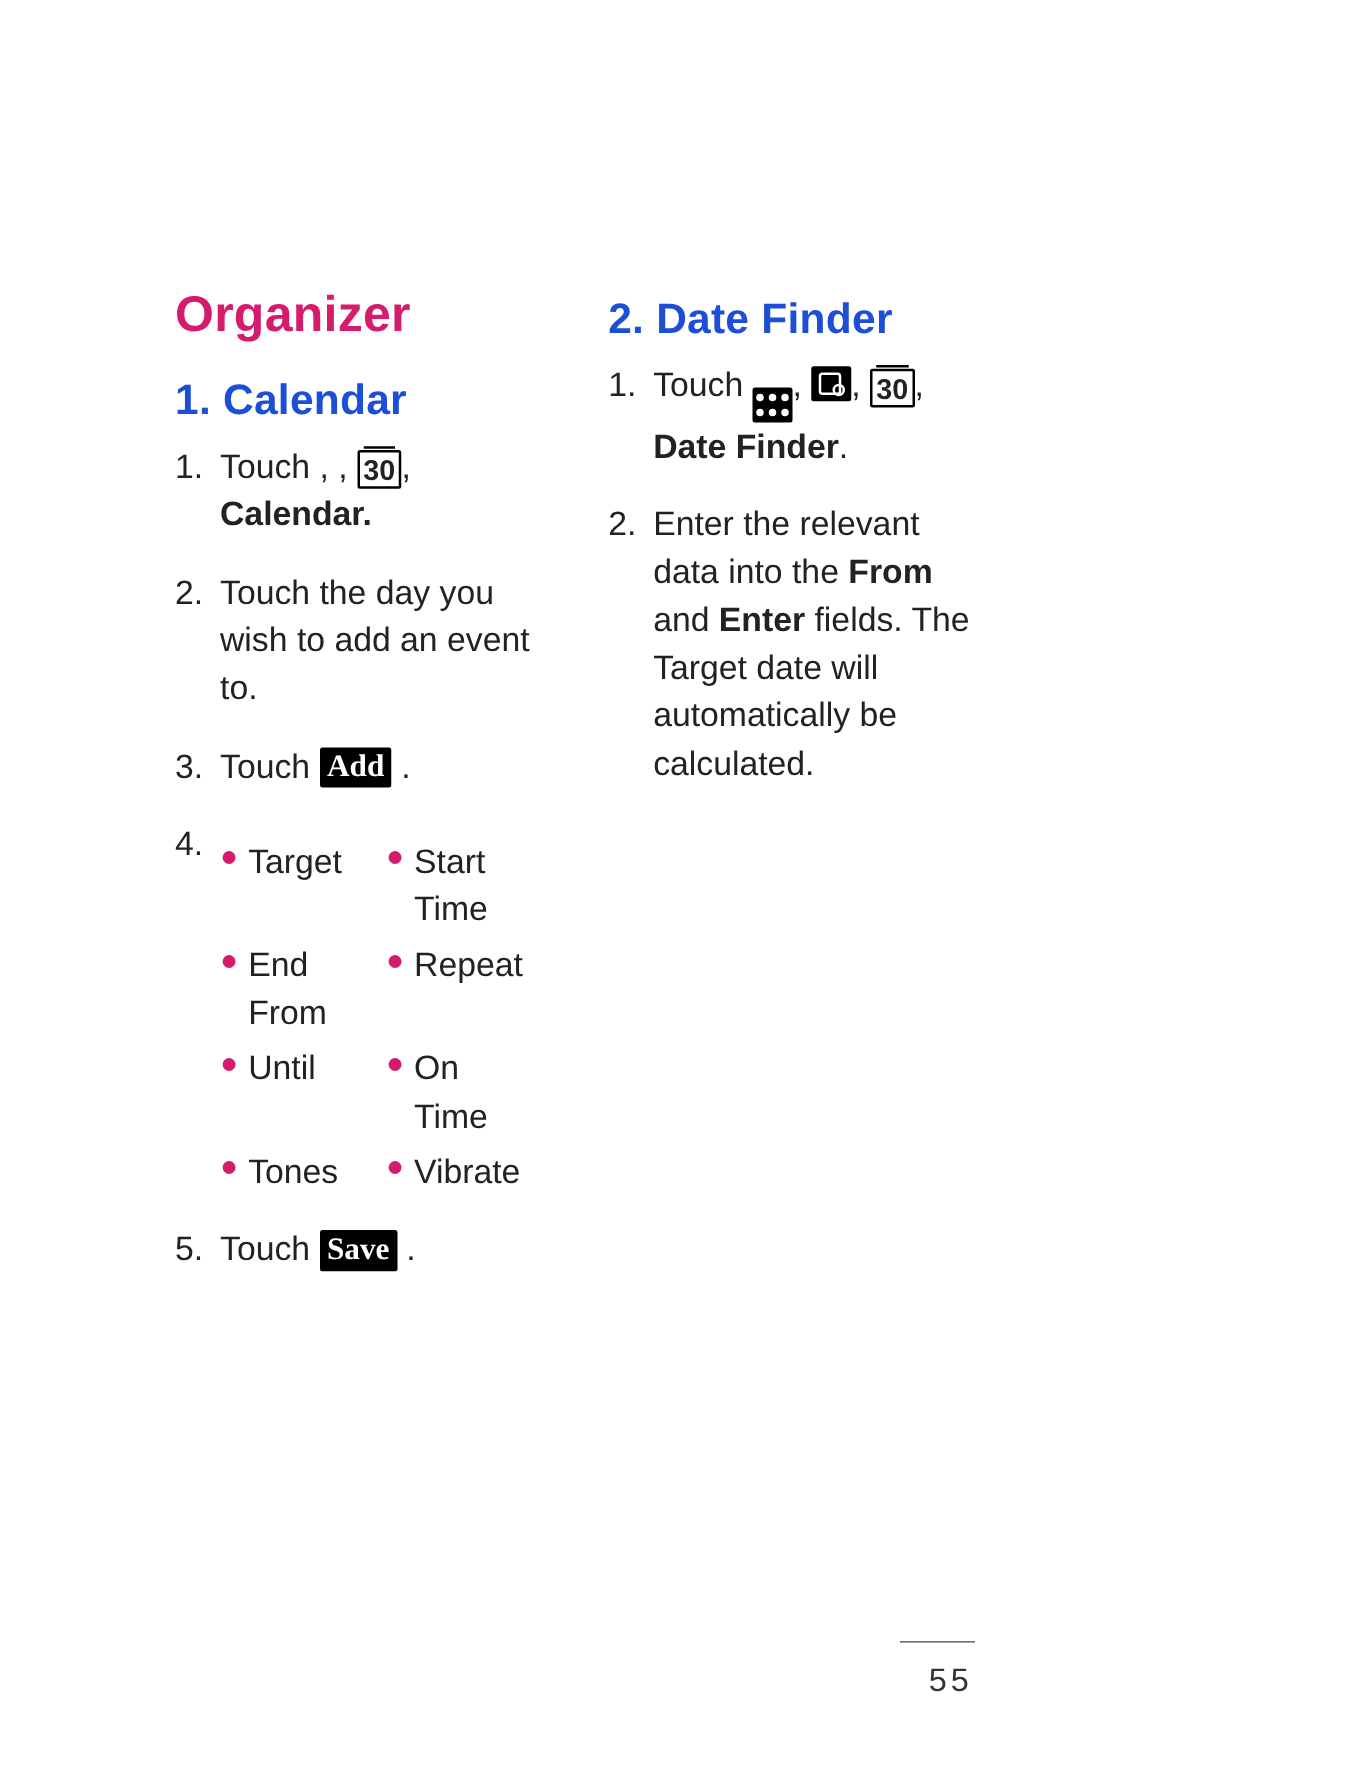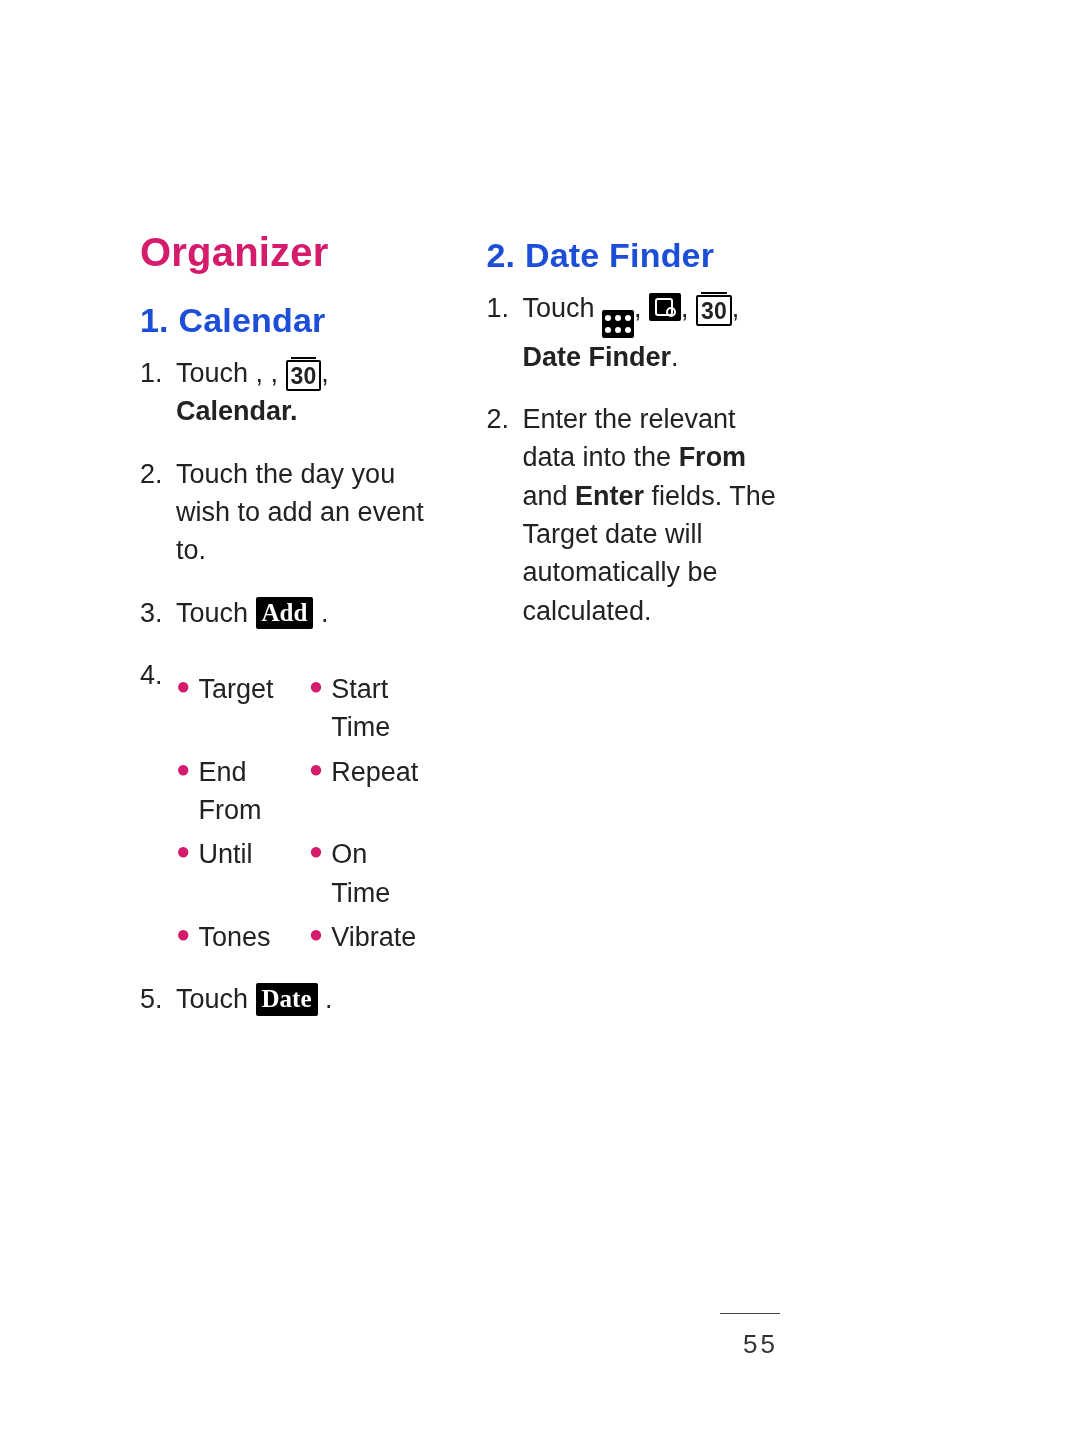--- a/index.html
+++ b/index.html
@@ -245,21 +245,21 @@
                   <span>Vibrate</span>
                 </div>
             </div>
           </span>
         </li>
 
         <li>
           <span class="step-num">5.</span>
           <span class="step-body">
             <span>Touch </span>
-            <span class="btn">Date</span>
+            <span class="btn">Save</span>
             <span>.</span>
           </span>
         </li>
 
       </ol>
     </div>
 
     <div class="col">
       <h2 class="subsection-title" style="margin-top:6px;">2. Date Finder</h2>
 

